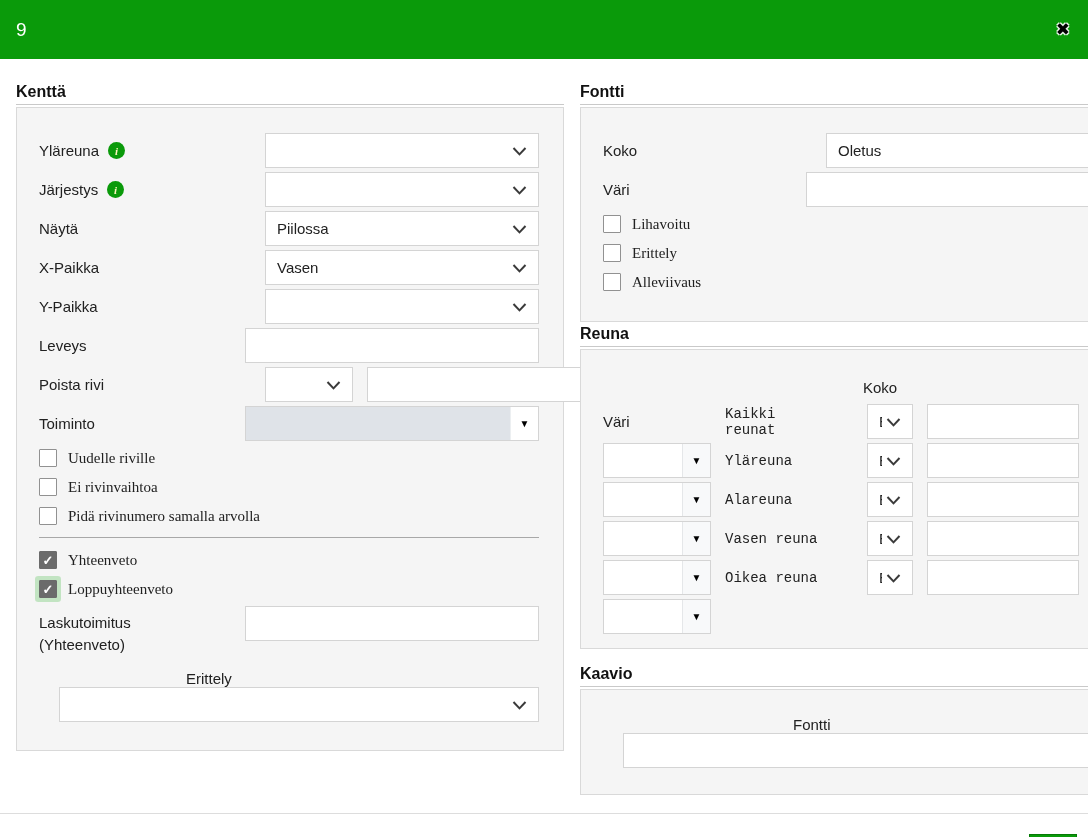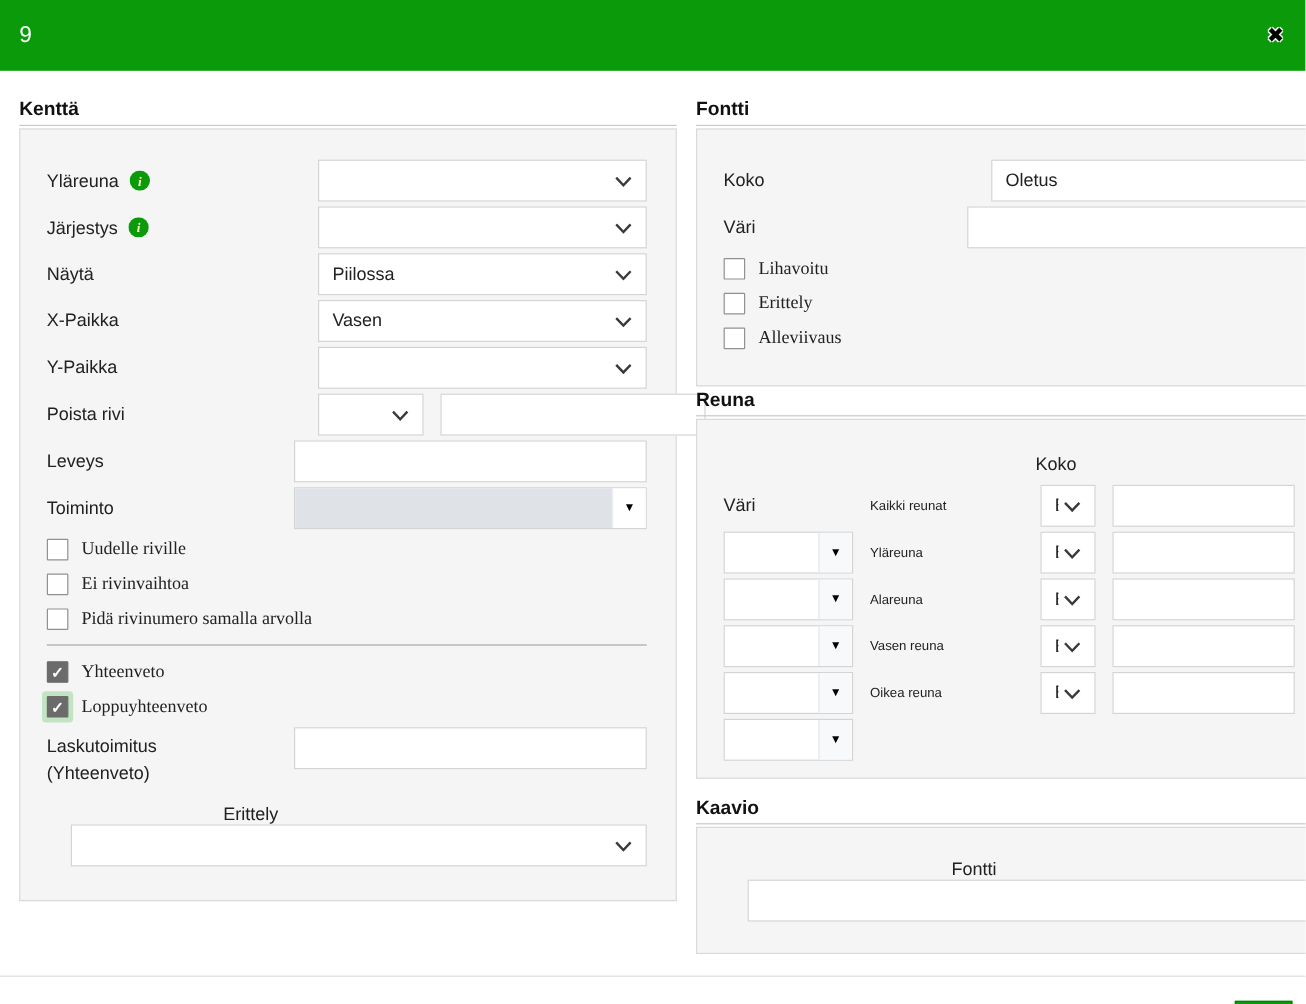--- a/index.html
+++ b/index.html
@@ -76,21 +76,21 @@
   .form-row.top-align { align-items:flex-start; margin-top:8px; }
   .lbl-2line { width:206px; flex:none; font-size:15px; line-height:22px; padding-top:6px; }
   .row-erittely { margin-top:14px; }
 
   
   .reuna-grid { display:grid; grid-template-columns:108px 108px 66px 152px;
     column-gap:14px; row-gap:4px; align-items:center; }
   .reuna-head-koko { grid-column:3; text-align:center; font-size:15px; height:26px;
     display:flex; align-items:center; justify-content:center; }
   .reuna-head-vari { grid-column:1; font-size:15px; height:26px; display:flex; align-items:center; }
-  .reuna-lbl { font-size:11px; }
+  .reuna-lbl { font-size:14px;font-family:Liberation Mono, monospace; }
   .reuna-grid .sel-wrap select { padding-right:30px; }
   .reuna-grid .txt { padding:0 8px; }
 
   
   .footer { border-top:1px solid #dddddd; margin-top:18px; padding:20px 11px 0 0;
     display:flex; justify-content:flex-end; }
   .ok-btn { background:#0a9a0a; color:#042004; border:1px solid #077a07; font-size:18px;
     font-family:inherit; padding:6px 10px; min-width:45px; height:37px; cursor:pointer; }
 </style>
 </head>
@@ -160,41 +160,41 @@
       </div>
 
       <div class="form-row">
         <span class="lbl">Y-Paikka</span>
         <span class="ctl sel-wrap">
           <select><option></option></select>
           <span class="chev"><svg width="15" height="9" viewBox="0 0 15 9">
                 <polyline points="1.5,1 7.5,7.3 13.5,1" fill="none" stroke="#3a3a3a" stroke-width="2"></polyline>
               </svg></span>
         </span>
+      </div>
+
+      <div class="form-row">
+        <span class="lbl">Leveys</span>
+        <span class="ctl"><input type="text" class="txt" value="" style=""></span>
       </div>
 
       <div class="form-row">
         <span class="lbl">Poista rivi</span>
         <span class="ctl split">
           <span class="sel-wrap">
             <select><option></option></select>
             <span class="chev"><svg width="15" height="9" viewBox="0 0 15 9">
                   <polyline points="1.5,1 7.5,7.3 13.5,1" fill="none" stroke="#3a3a3a" stroke-width="2"></polyline>
                 </svg></span>
           </span>
           <input type="text" class="txt" value="" style="">
         </span>
       </div>
 
       <div class="form-row">
-        <span class="lbl">Leveys</span>
-        <span class="ctl"><input type="text" class="txt" value="" style=""></span>
-      </div>
-
-      <div class="form-row">
         <span class="lbl">Toiminto</span>
         <span class="ctl combo disabled">
           <span class="combo-field"></span>
           <span class="combo-arrow">▼</span>
         </span>
       </div>
 
       <div class="cb-group">
         <div class="cb-row">
           <span class="cb"></span>

